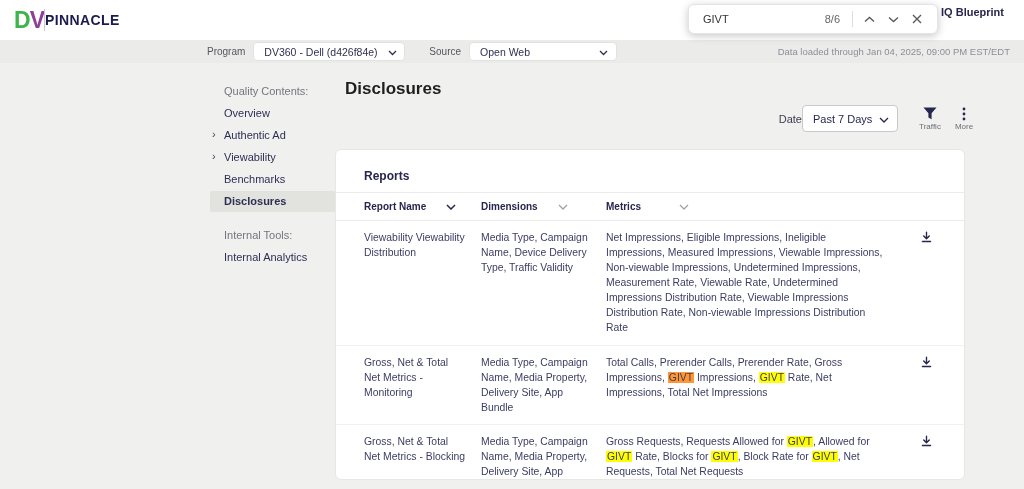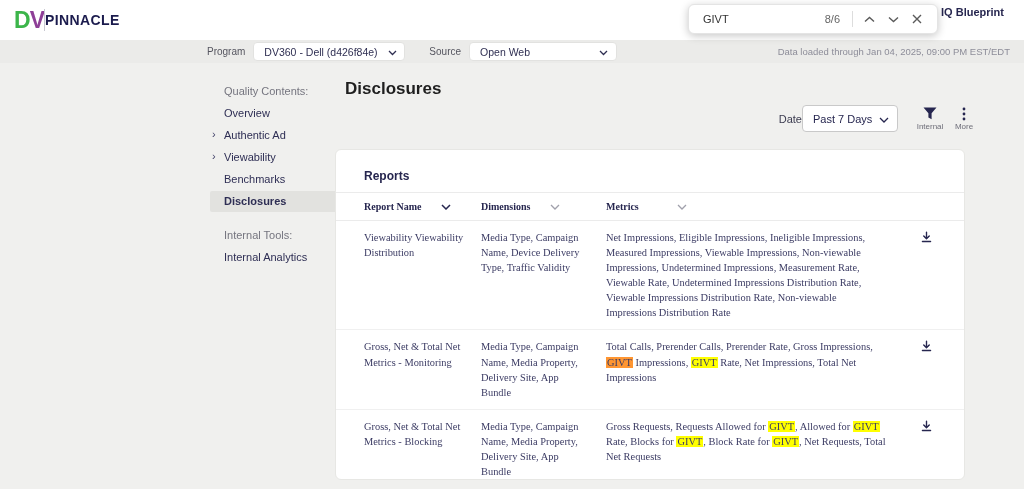--- a/index.html
+++ b/index.html
@@ -73,21 +73,21 @@
   }
   .icon-stack { display:flex; flex-direction:column; align-items:center; gap:1px; cursor:pointer; width:28px; }
   .icon-stack .ic { height:15px; display:flex; align-items:center; justify-content:center; color:#26264f; }
   .icon-stack .cap { font-size:8px; color:#6d6d78; }
   
   .card {
     position:absolute; left:335px; top:86px; width:630px; height:331px;
     background:#ffffff; border:1px solid #e7e7e4; border-radius:6px; overflow:hidden;
   }
   .card-title { padding:19px 28px 9px; font-size:12px; font-weight:700; color:#26264f; border-bottom:1px solid #ebebeb; }
-  .tgrid { display:grid; grid-template-columns:117px 125px 1fr 28px; padding:0 24px 16px 28px; align-items:start;font-family:Liberation Serif, serif; }
+  .tgrid { display:grid; grid-template-columns:117px 125px 1fr 28px; padding:0 24px 16px 28px; align-items:start; }
   .thead { padding-top:8px; padding-bottom:8px; border-bottom:1px solid #ebebeb; }
   .th { font-size:10px; font-weight:700; color:#26264f; display:flex; align-items:center; }
   .th .sort { margin-left:20px; color:#26264f; display:flex; }
   .th .sort.muted { color:#a0a0ab; }
   .trow { padding-top:9px; padding-bottom:9px; border-bottom:1px solid #f0f0f0; font-size:10.4px; color:#3c3c64; line-height:1.45; }
   .cell-name { padding-right:14px; }
   .cell-dims { padding-right:18px; }
   .cell-metrics { padding-right:26px; }
   .dl-btn { background:none; border:none; cursor:pointer; color:#26264f; padding:1px; line-height:0; }
   mark.hit { background:#ffff00; color:inherit; padding:0 1px; }
@@ -182,21 +182,21 @@
         <span><svg width="10" height="6" viewBox="0 0 10 6">
               <polyline points="1,1 5,5 9,1" fill="none" stroke="#26264f" stroke-width="1.3"></polyline>
             </svg></span>
       </span>
       <span class="icon-stack" style="margin-right:6px;">
         <span class="ic">
             <svg width="14" height="13" viewBox="0 0 14 13">
               <path d="M0.5 0.5 H13.5 L8.6 6.2 V12.2 L5.4 10.6 V6.2 Z" fill="#26264f"></path>
             </svg>
           </span>
-        <span class="cap">Internal</span>
+        <span class="cap">Traffic</span>
       </span>
       <span class="icon-stack">
         <span class="ic">
             <svg width="4" height="14" viewBox="0 0 4 14">
               <circle cx="2" cy="2" r="1.4" fill="#26264f"></circle>
               <circle cx="2" cy="7" r="1.4" fill="#26264f"></circle>
               <circle cx="2" cy="12" r="1.4" fill="#26264f"></circle>
             </svg>
           </span>
         <span class="cap">More</span>

